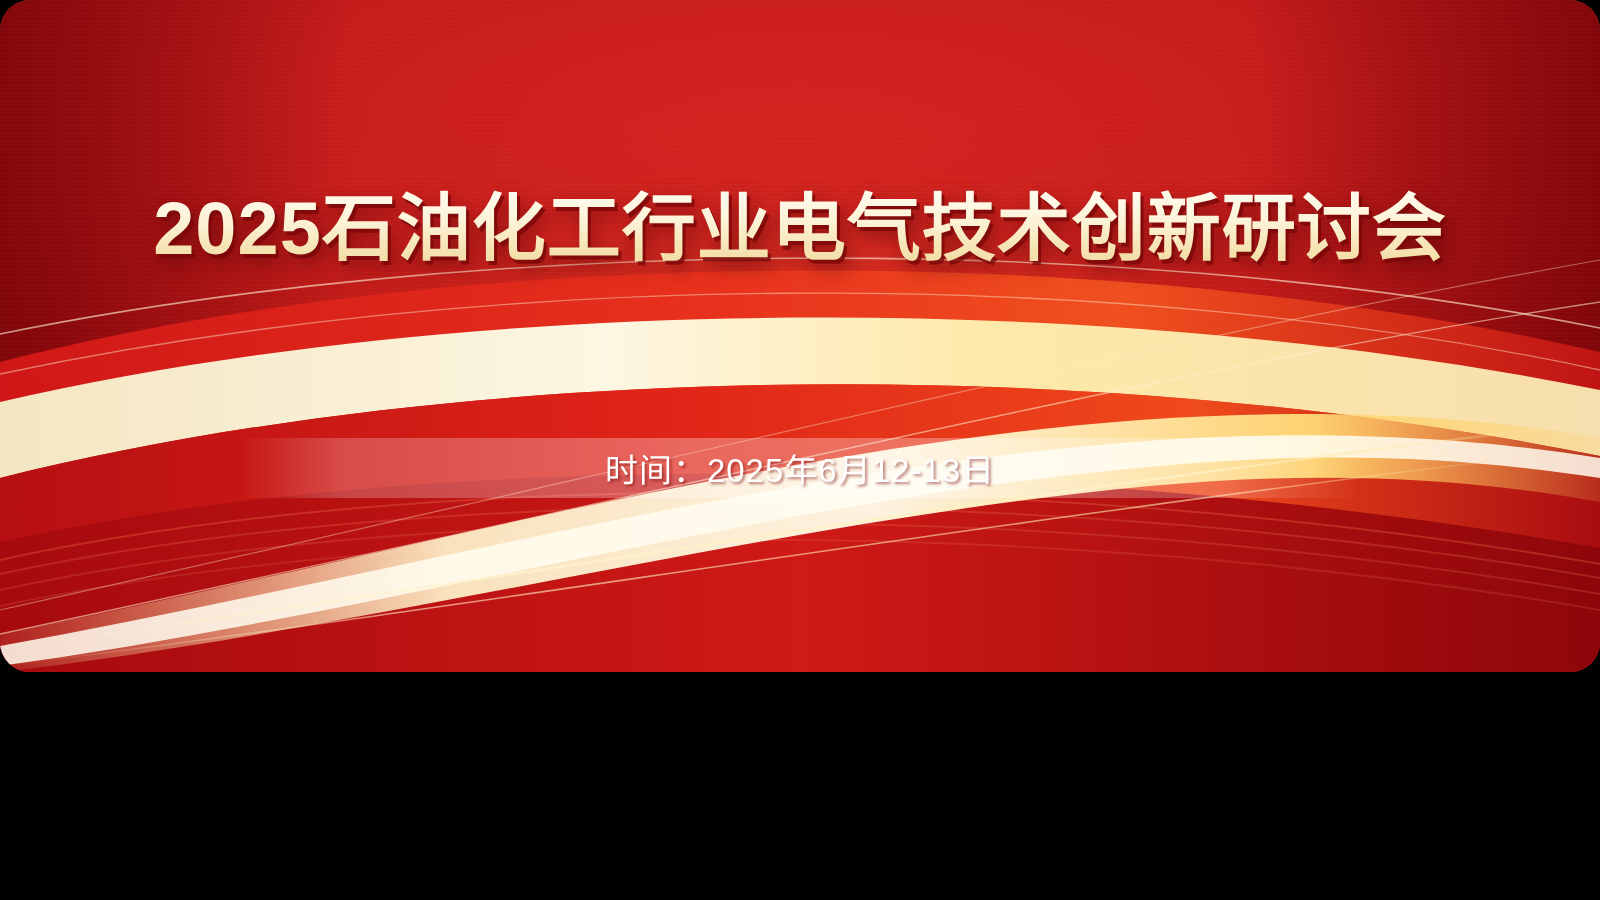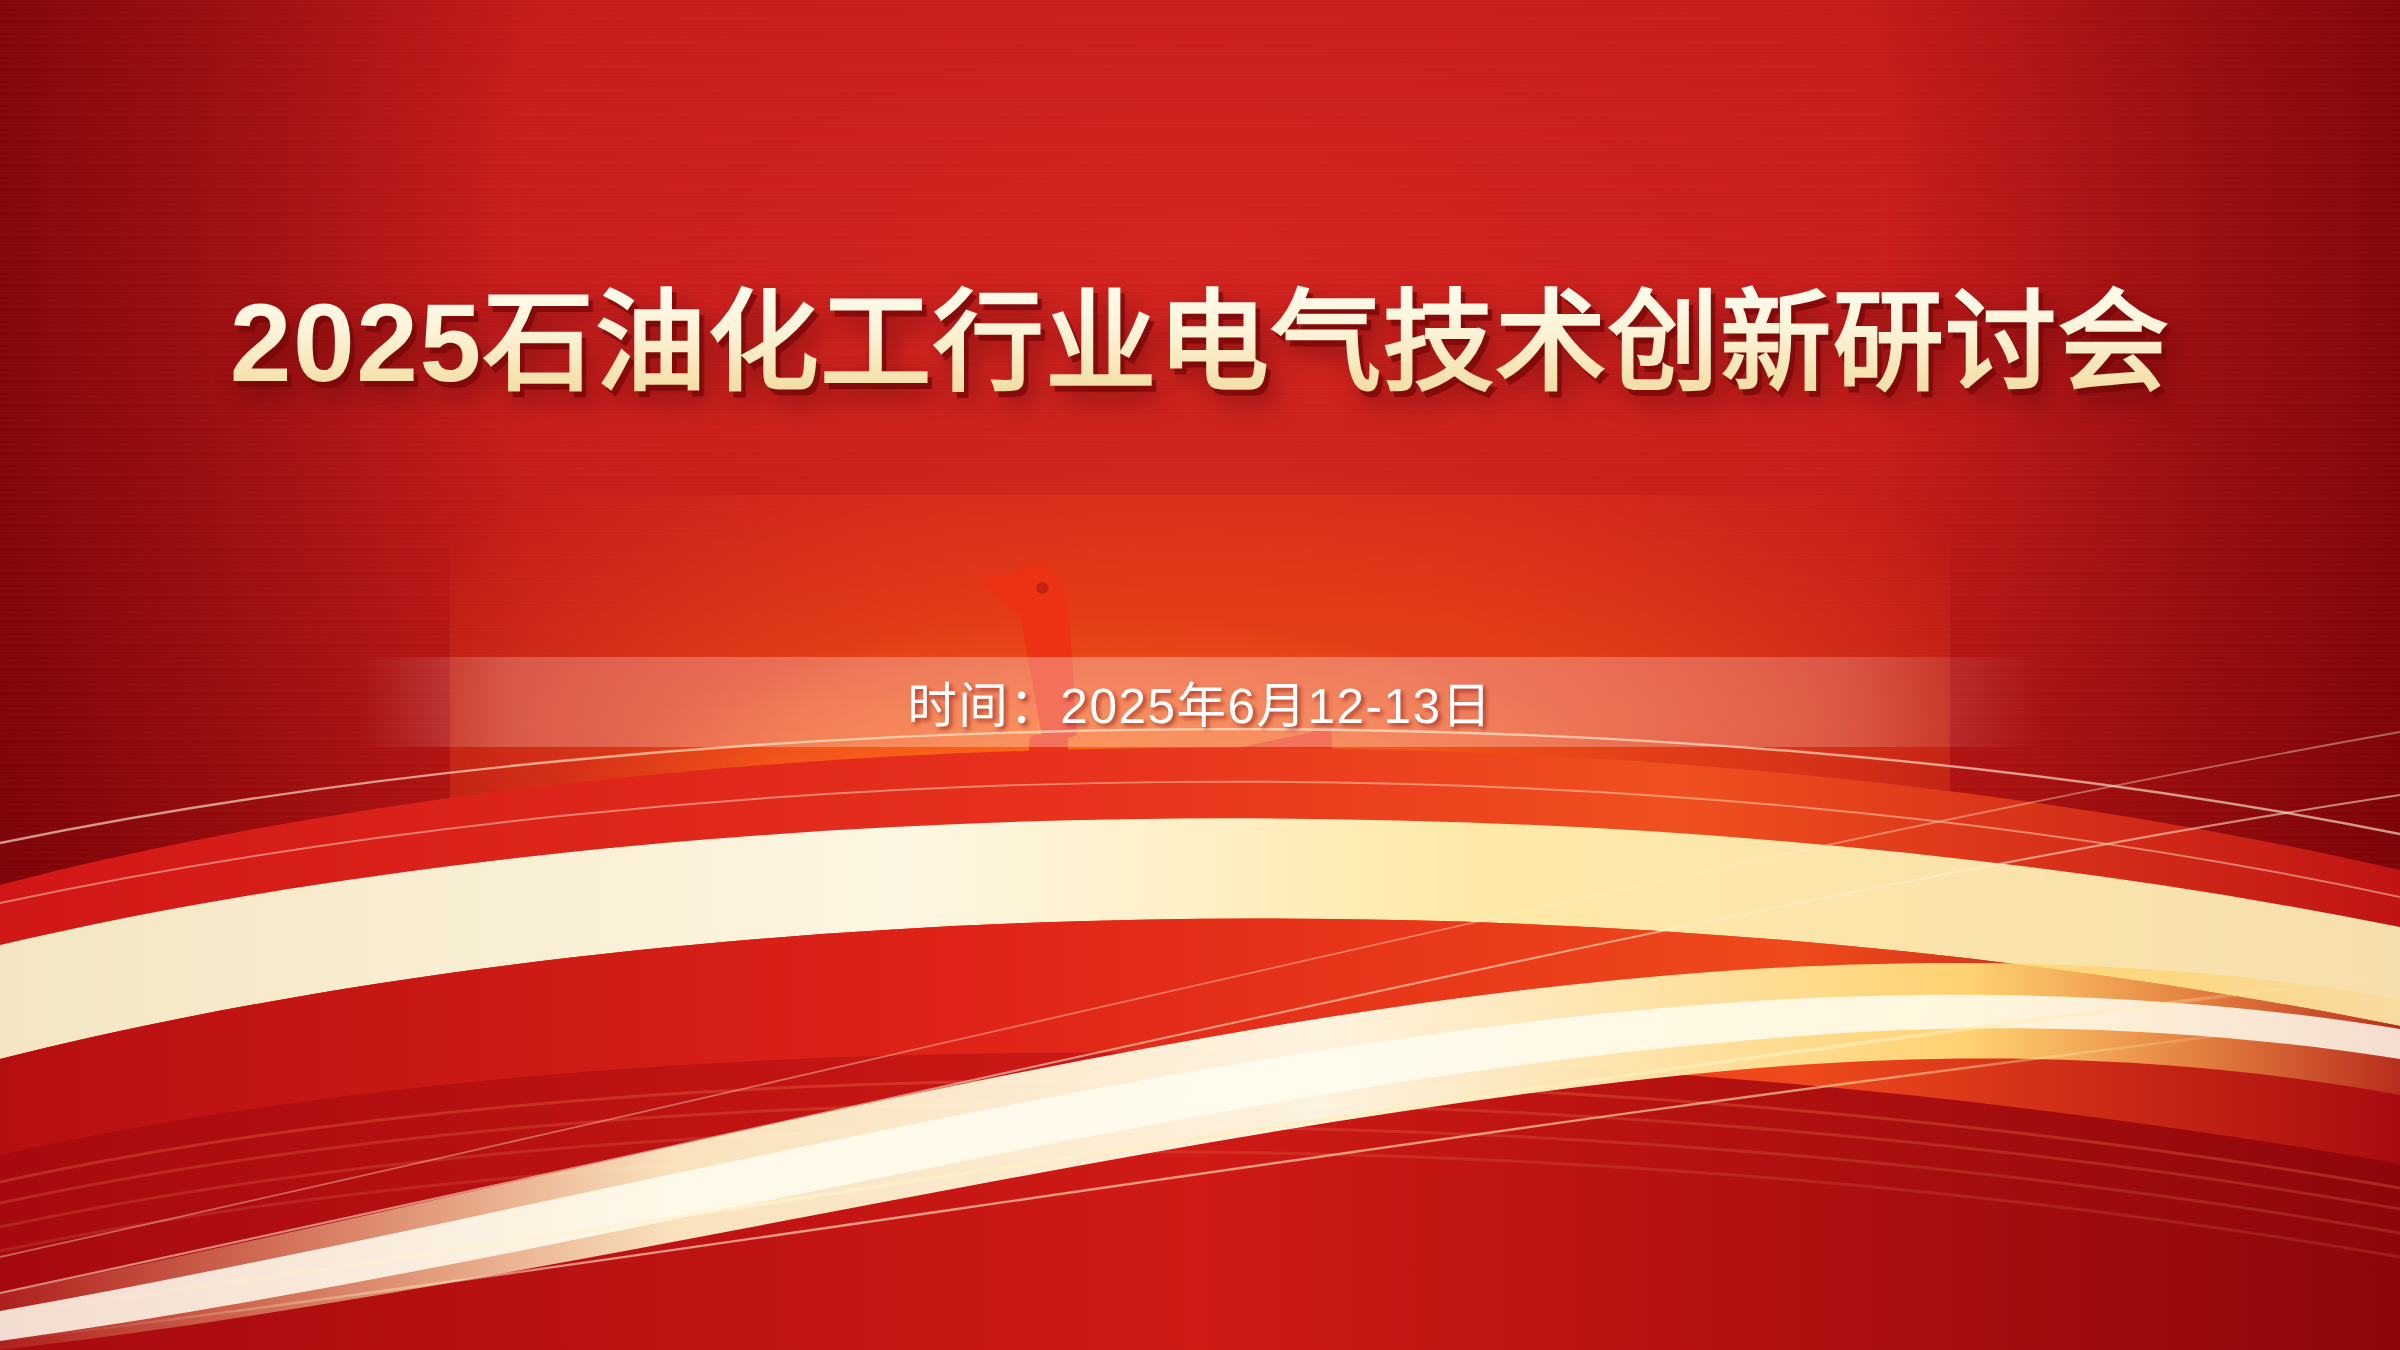--- a/index.html
+++ b/index.html
@@ -4,24 +4,25 @@
 <title>Conference Banner</title>
 <style>
   html, body {
     margin: 0;
     padding: 0;
     background: #000;
   }
   .banner {
     position: relative;
     width: 1600px;
-    height: 900px;
+    height: 672px;
     overflow: hidden;
     font-family: "Liberation Sans", "DejaVu Sans", sans-serif;
     background: #0c4a6e;
+    border-radius: 30px;
   }
 
   
   .bg-base {
     position: absolute;
     inset: 0;
     background:
       radial-gradient(120% 90% at 50% 18%, #d42320 0%, #c81d1c 26%, #b41214 50%, #9d0609 76%, #930407 100%);
   }
   .bg-vignette {

